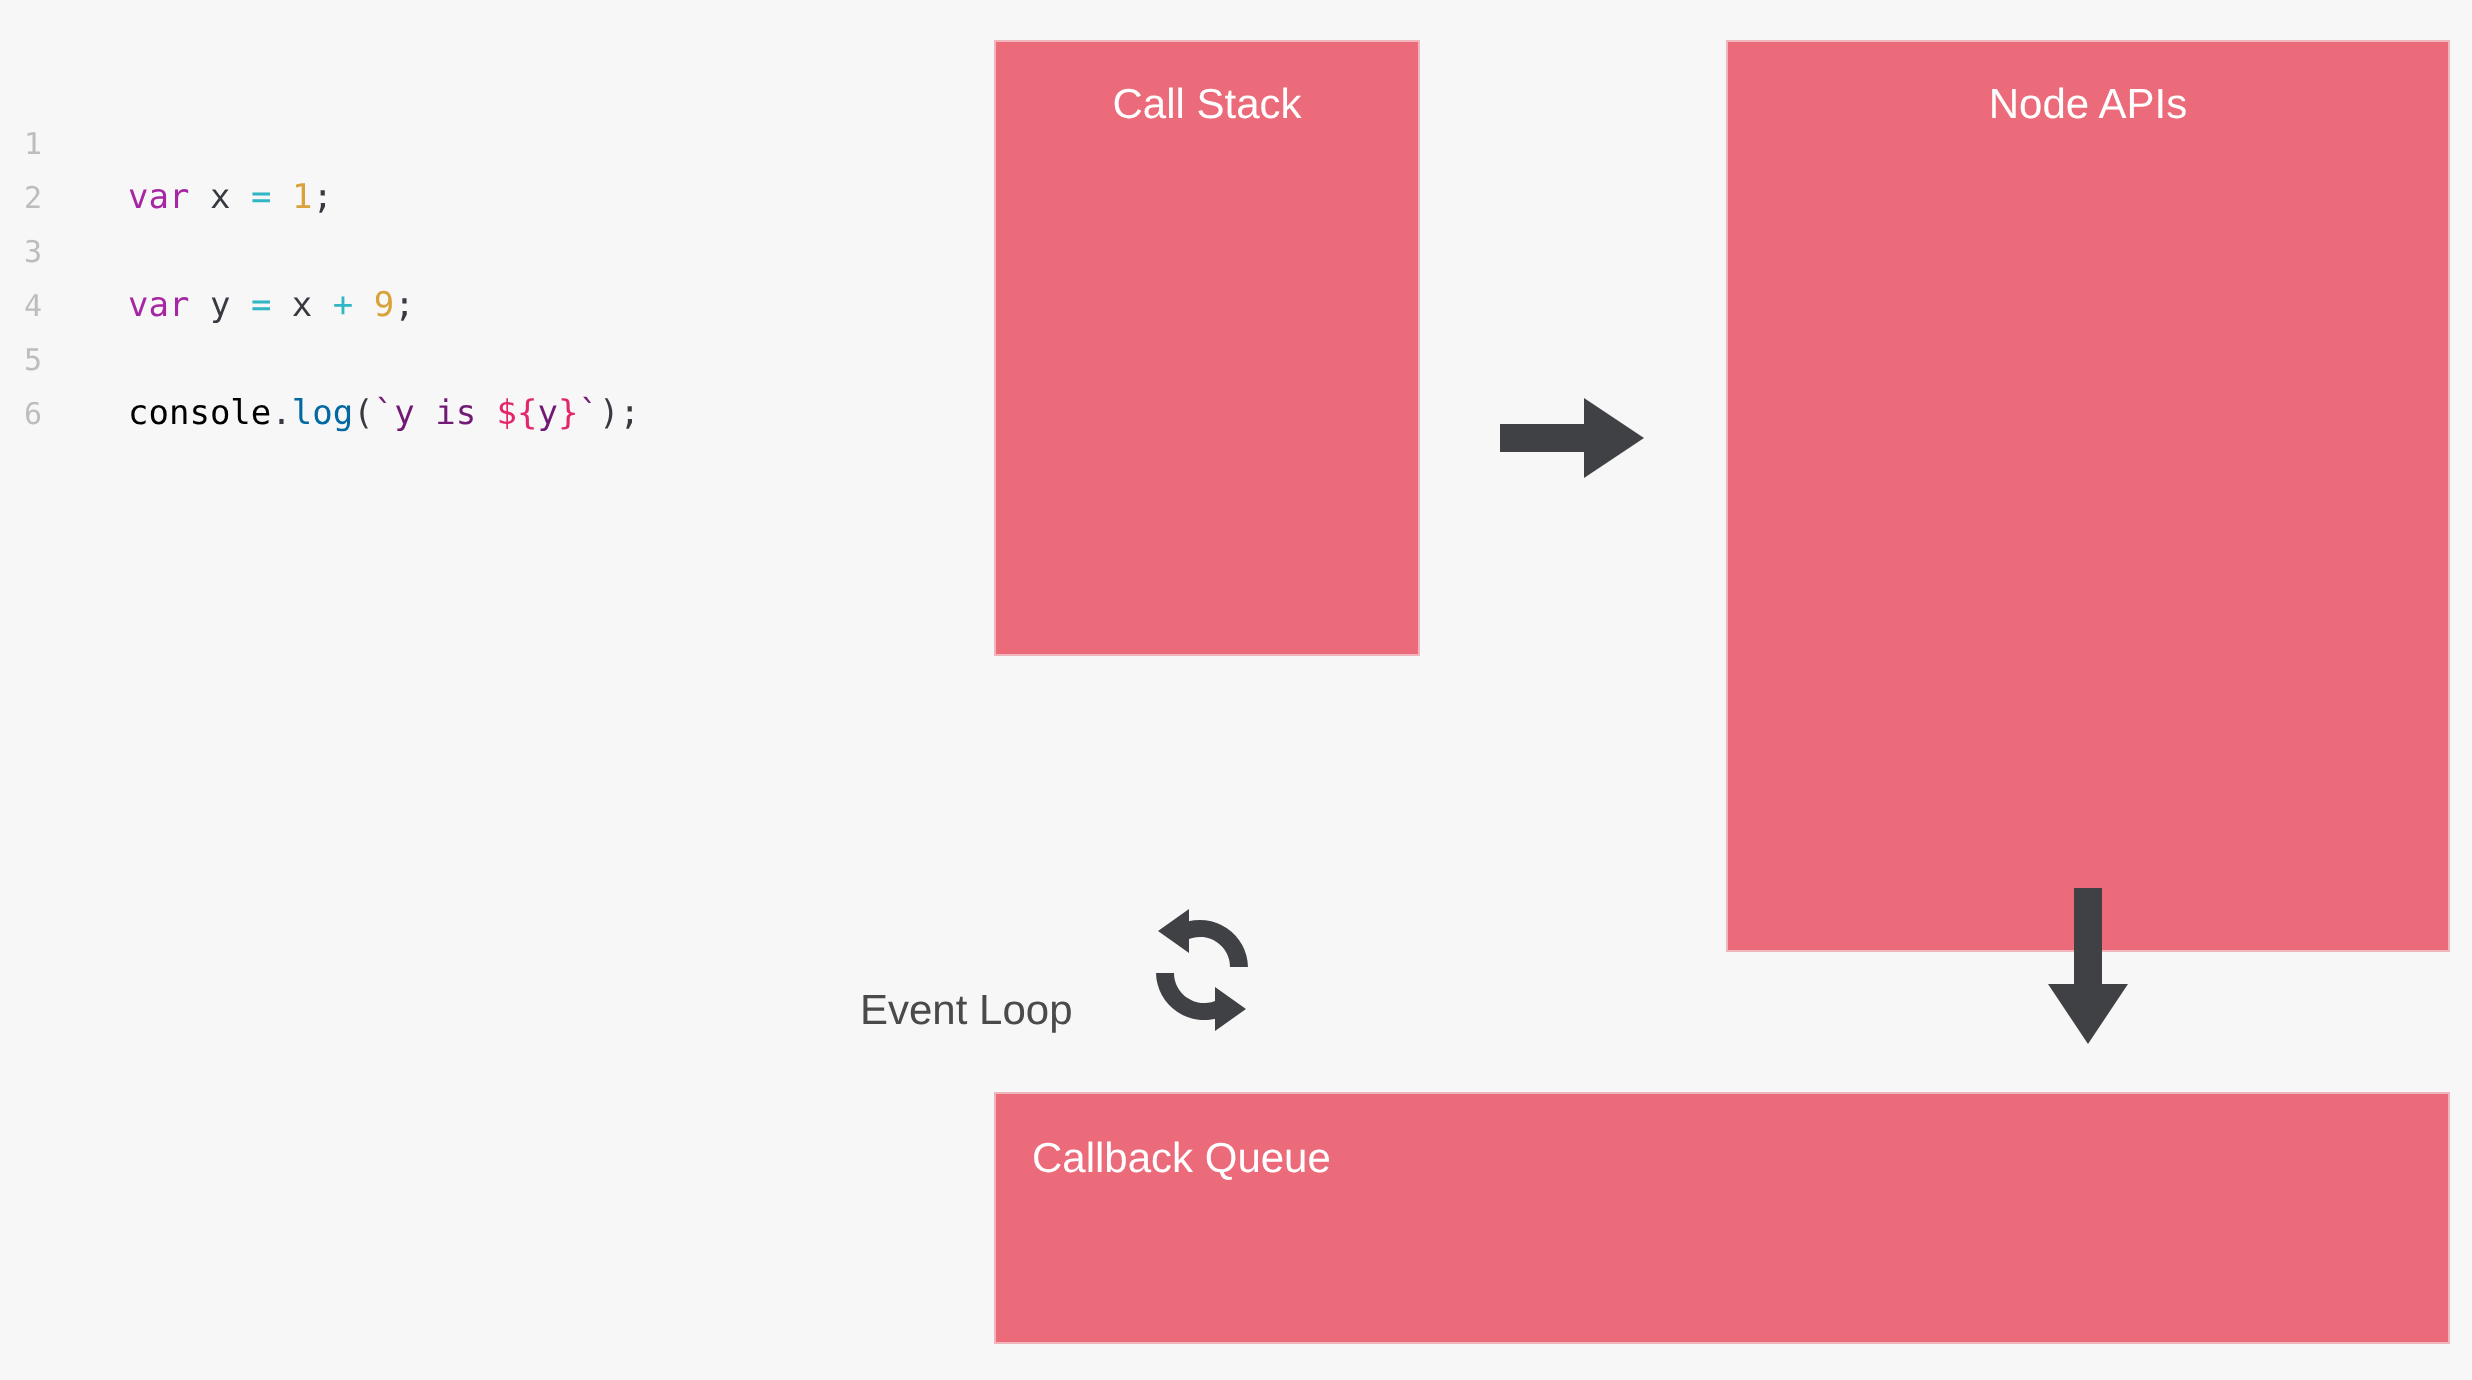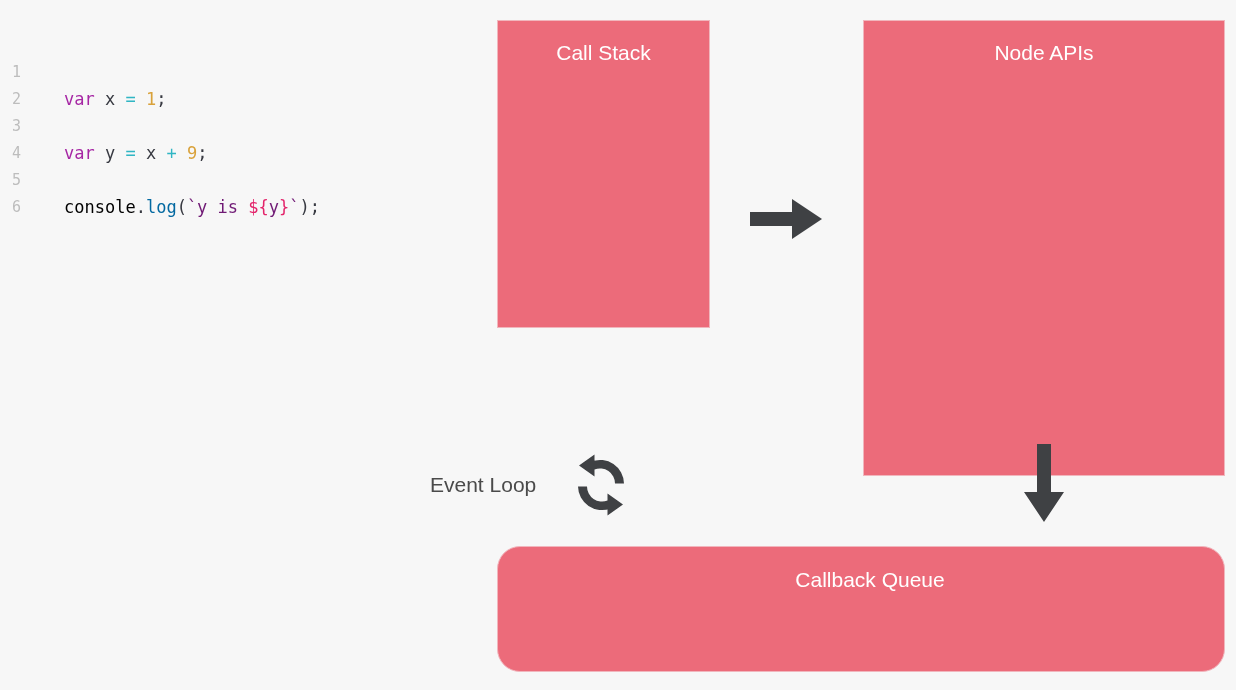--- a/index.html
+++ b/index.html
@@ -79,22 +79,21 @@
     top: 20px;
     width: 362px;
     height: 456px;
     text-align: center;
   }
   #box-callback-queue {
     left: 497px;
     top: 546px;
     width: 728px;
     height: 126px;
-    text-align: center;
-    border-radius: 23px;
+    text-align: left;
   }
   .box-label {
     display: block;
     margin-top: 20px;
   }
   #box-callback-queue .box-label {
     margin-top: 21px;
     margin-left: 18px;
   }
 
@@ -115,21 +114,21 @@
   }
 
   
   #event-loop-group {
     position: absolute;
     left: 430px;
     top: 452px;
     width: 210px;
     height: 66px;
     display: flex;
-    align-items: center;
+    align-items: flex-end;
     gap: 16px;
   }
   #event-loop-label {
     color: #4a4a4a;
     font-family: "Liberation Sans", sans-serif;
     font-size: 21px;
     white-space: nowrap;
   }
   #event-loop-icon {
     margin-left: 16px;

